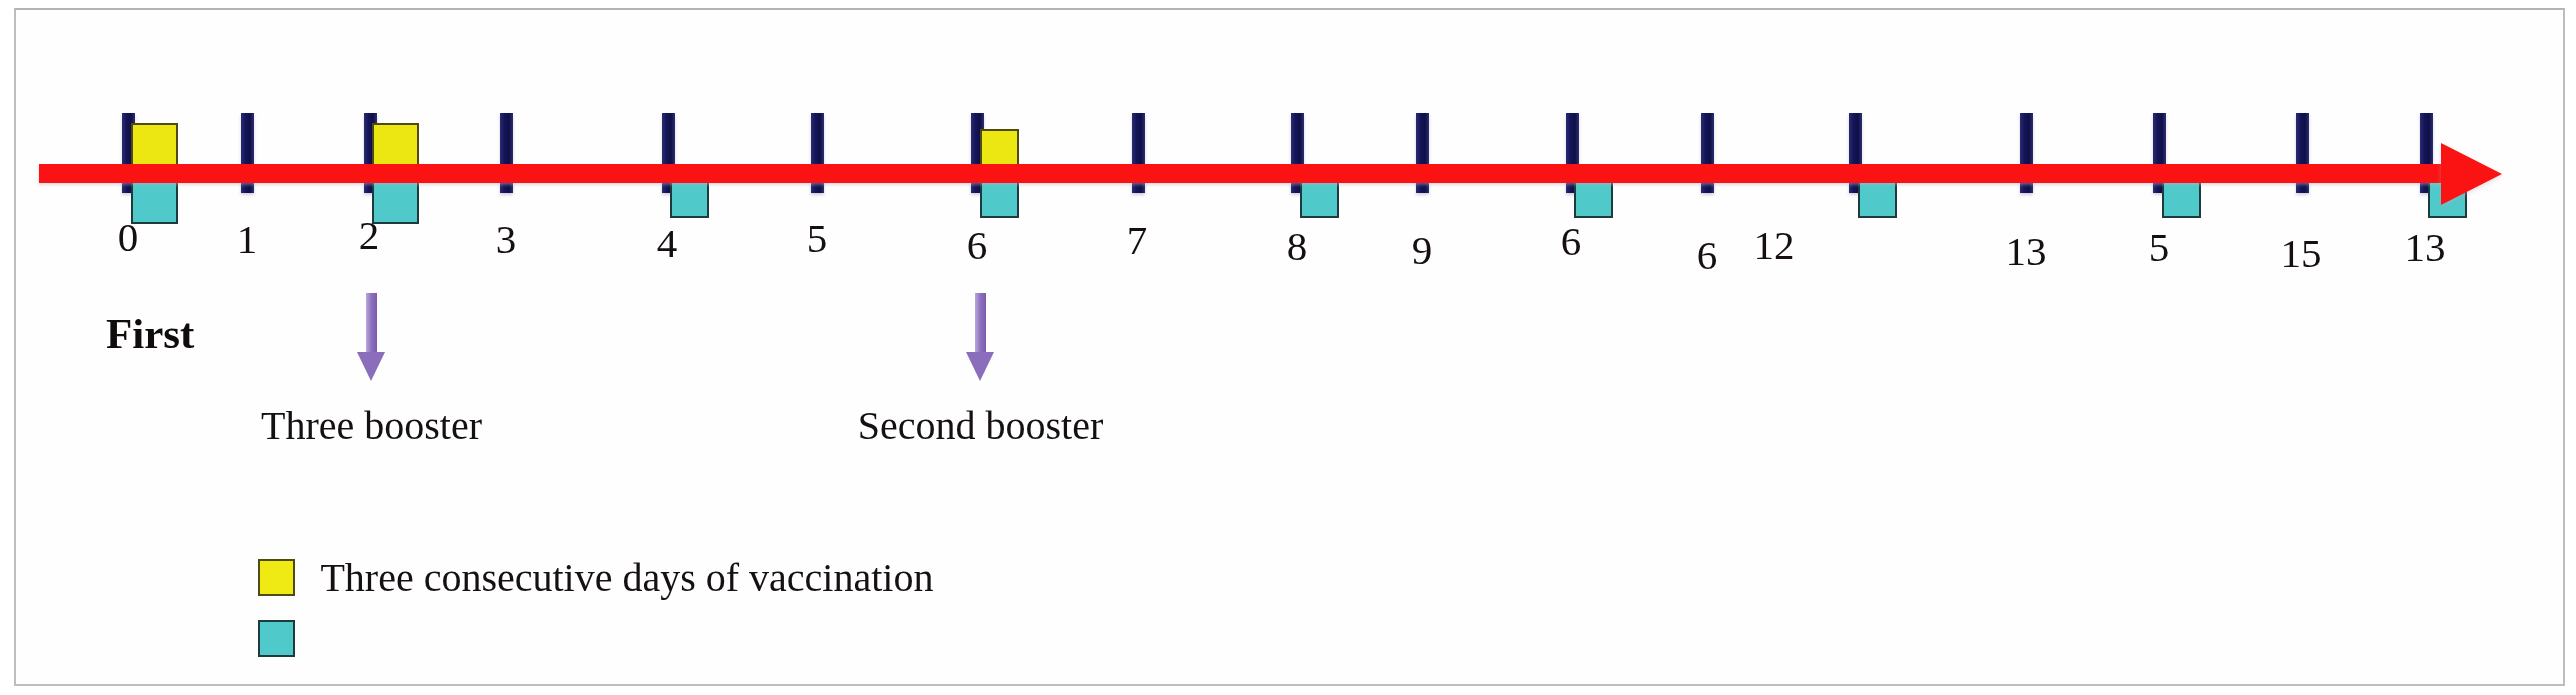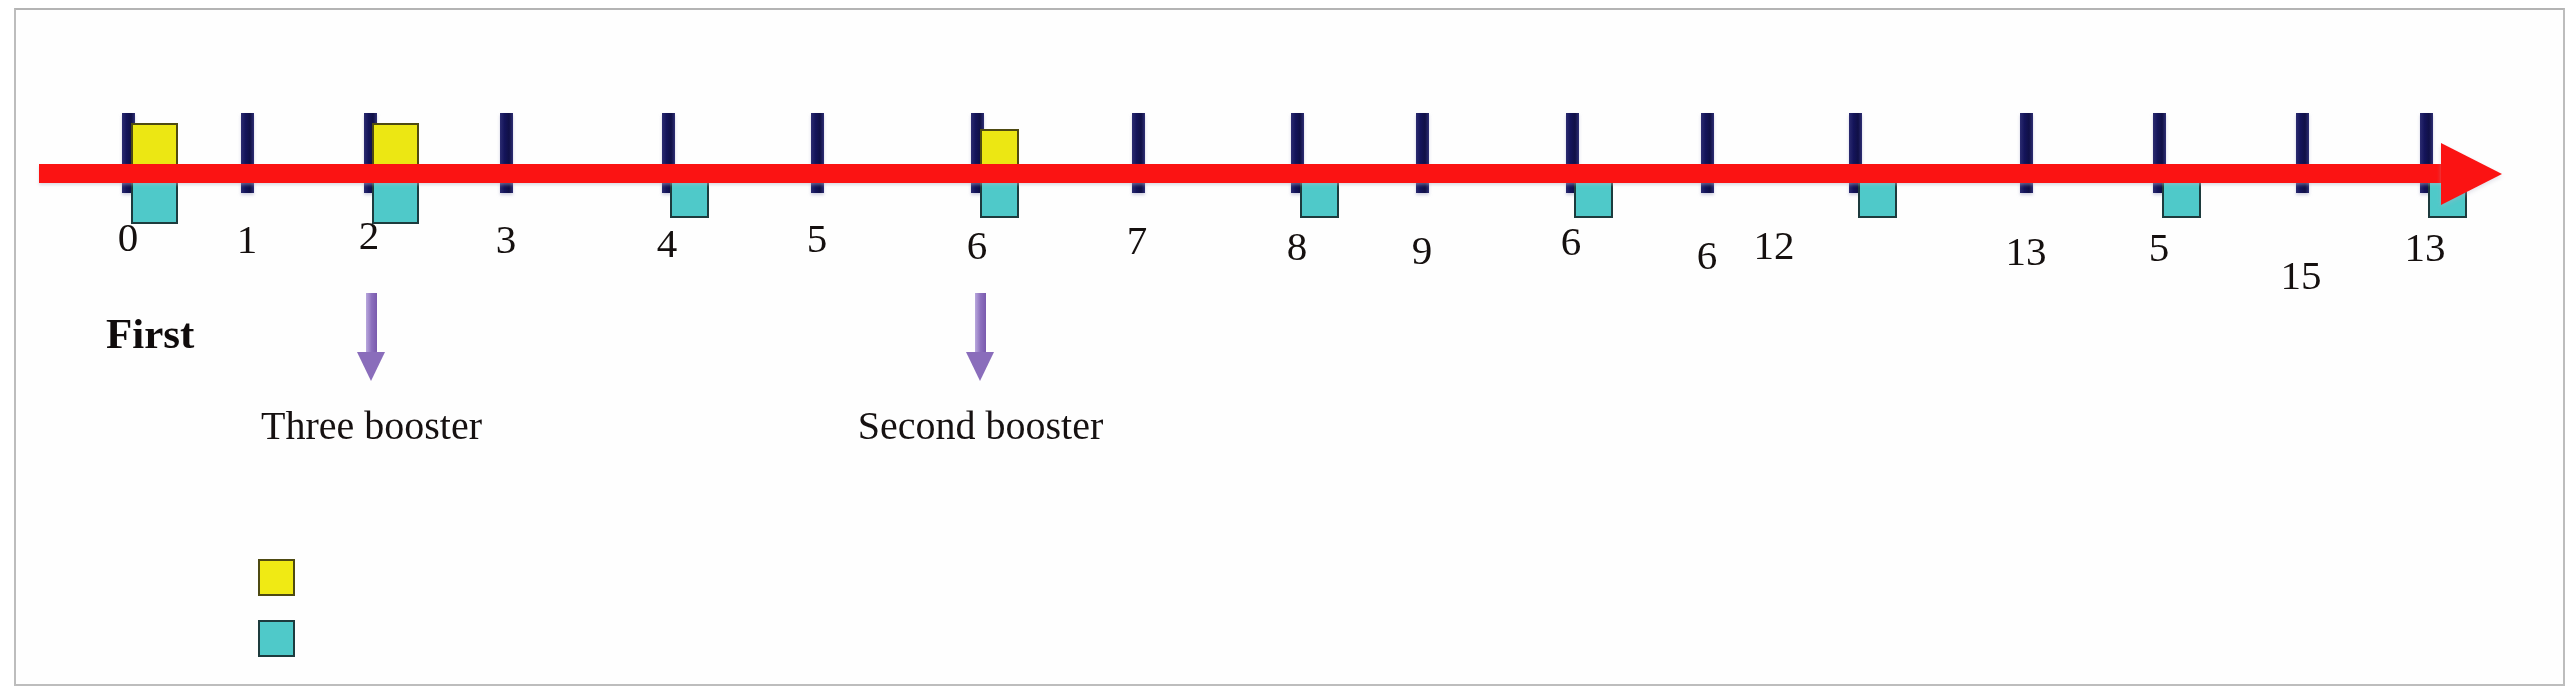--- a/index.html
+++ b/index.html
@@ -224,21 +224,21 @@
         <div class="week-label" style="left: 778px; top: 214px; width: 78px;">5</div>
         <div class="week-label" style="left: 938px; top: 221px; width: 78px;">6</div>
         <div class="week-label" style="left: 1098px; top: 216px; width: 78px;">7</div>
         <div class="week-label" style="left: 1258px; top: 222px; width: 78px;">8</div>
         <div class="week-label" style="left: 1383px; top: 226px; width: 78px;">9</div>
         <div class="week-label" style="left: 1532px; top: 217px; width: 78px;">6</div>
         <div class="week-label" style="left: 1668px; top: 231px; width: 78px;">6</div>
         <div class="week-label" style="left: 1735px; top: 221px; width: 78px;">12</div>
         <div class="week-label" style="left: 1987px; top: 227px; width: 78px;">13</div>
         <div class="week-label" style="left: 2120px; top: 223px; width: 78px;">5</div>
-        <div class="week-label" style="left: 2262px; top: 229px; width: 78px; margin-top: 22px;">15</div>
+        <div class="week-label" style="left: 2262px; top: 229px; width: 78px;">15</div>
         <div class="week-label" style="left: 2386px; top: 223px; width: 78px;">13</div>
       </div>
 
     <div class="weeks-caption">First</div>
 
     <div id="boosters-container">
         <div class="booster" style="left: 357px; top: 293px; width: 29px;">
           <div class="arrow-shaft"></div>
           <div class="arrow-head"></div>
           <div class="booster-label">Three booster</div>
@@ -247,20 +247,21 @@
           <div class="arrow-shaft"></div>
           <div class="arrow-head"></div>
           <div class="booster-label">Second booster</div>
         </div>
       </div>
   </div>
 
   <div class="legend" id="legend-container">
       <div class="legend-row">
         <div class="legend-swatch vaccination"></div>
+        <div class="legend-text">Three consecutive days of vaccination</div>
       </div>
       <div class="legend-row">
         <div class="legend-swatch sampling"></div>
       </div>
     </div>
 
 </div>
 
 
 </body></html>

